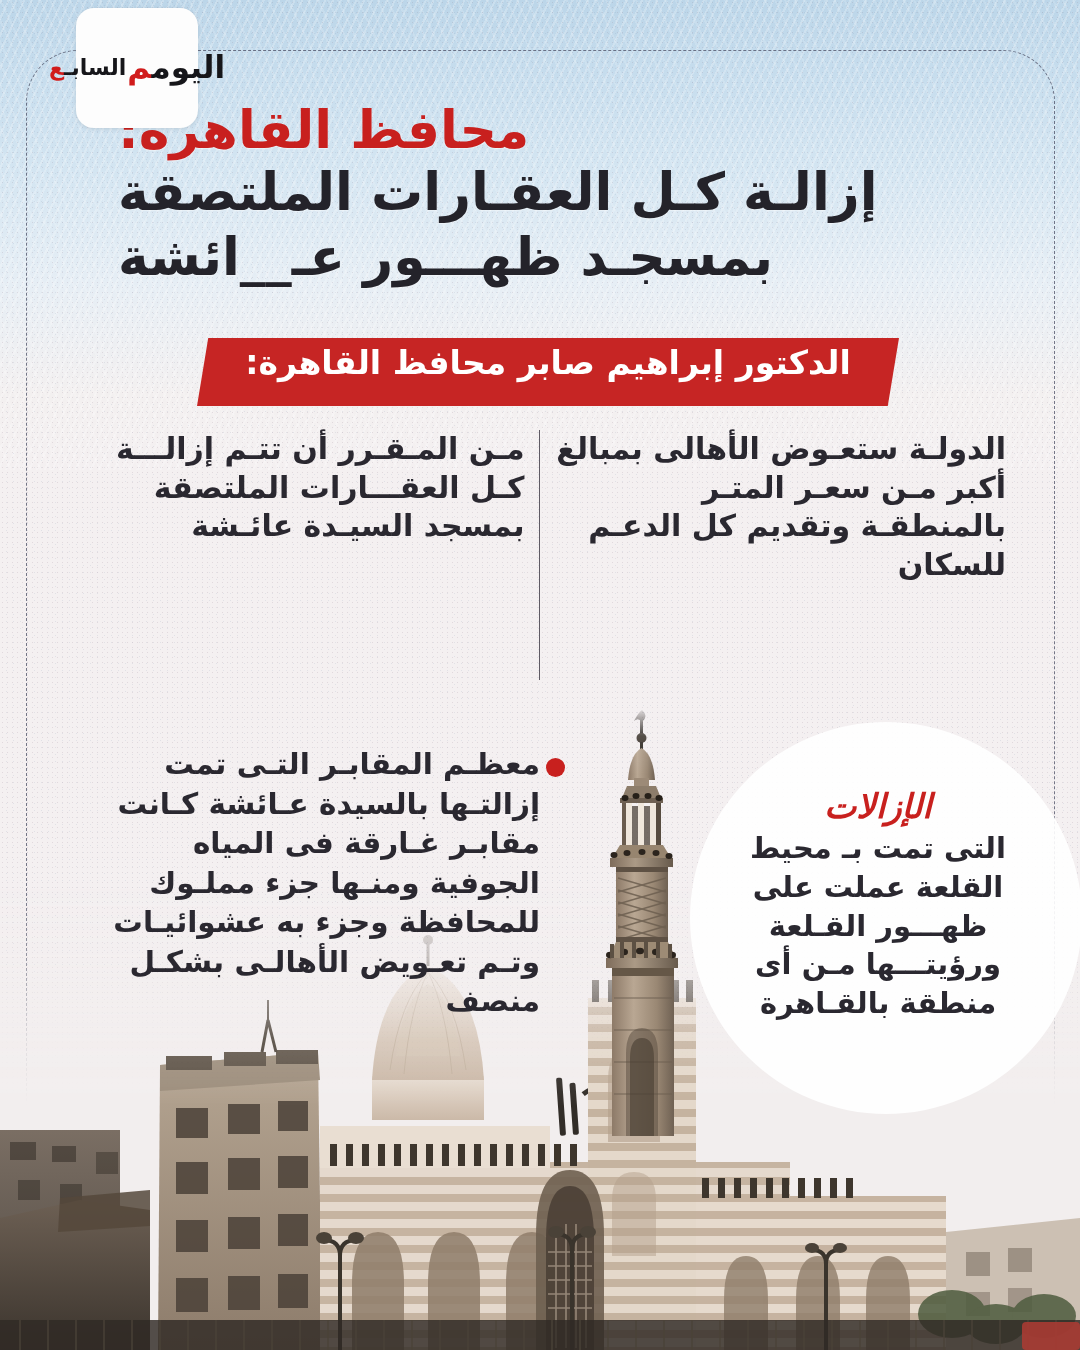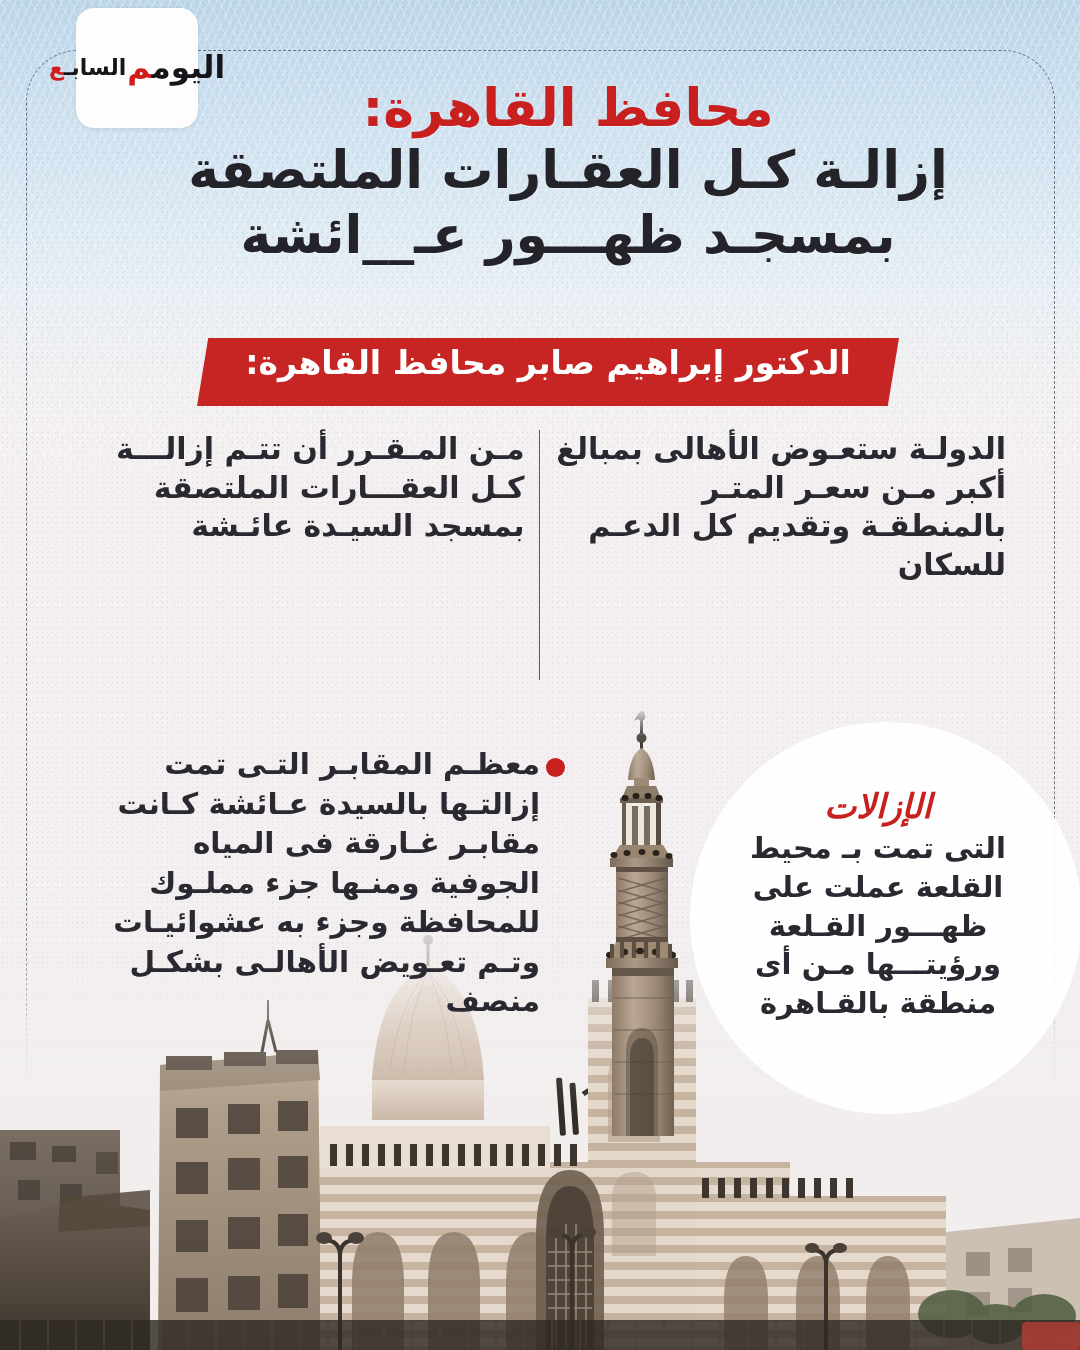--- a/index.html
+++ b/index.html
@@ -86,22 +86,22 @@
     white-space:nowrap;
   }
   .logo-l1{ font-size:31px; color:#16161a; }
   .logo-l1 .rd{ color:#d11c1c; }
   .logo-l2{ font-size:22px; color:#16161a; }
   .logo-l2 .rd{ color:#d11c1c; }
 
   
   .headline{
     position:absolute;
-    right:62px; top:80px; width:900px;
-    text-align:center;
+    right:62px; top:102px; width:900px;
+    text-align:left;
     z-index:5;
   }
   .hl-kicker{
     font-size:52px; font-weight:900; color:#c8201e;
     line-height:1.08; letter-spacing:-.5px;
     text-shadow:0 1px 1px rgba(255,255,255,.5);
   }
   .hl-main{
     font-size:52px; font-weight:900; color:#24232a;
     line-height:1.24; letter-spacing:-.5px;

